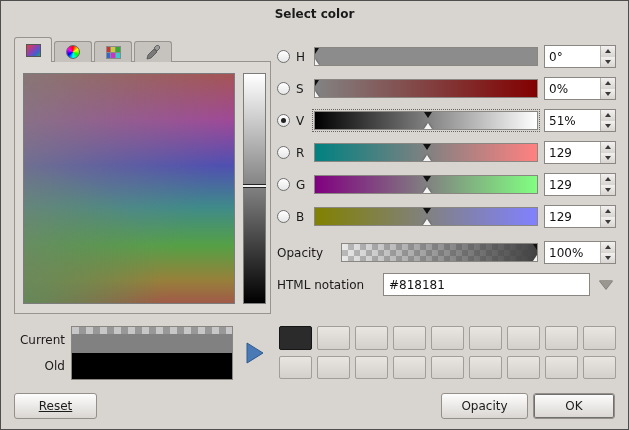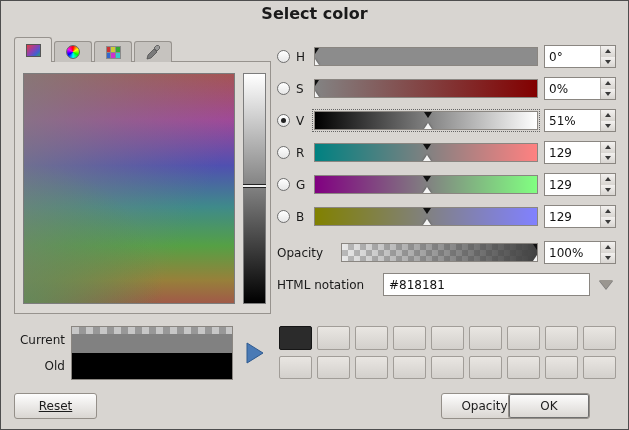--- a/index.html
+++ b/index.html
@@ -3,21 +3,21 @@
 <meta charset="utf-8">
 <style>
   * { margin:0; padding:0; box-sizing:border-box; }
   body { font-family:"DejaVu Sans","Liberation Sans",sans-serif; background:#555; }
   .dialog {
     position:relative; width:629px; height:430px;
     background:#d8d5d1; border:1px solid #4e4e4e;
     font-size:12px; color:#1a1a1a; overflow:hidden;
   }
   .titlebar { position:absolute; top:0; left:0; right:0; height:26px;
-    text-align:center; line-height:26px; font-weight:bold; font-size:16px; }
+    text-align:center; line-height:26px; font-weight:bold; font-size:12px; }
 
   
   .tabs { position:absolute; left:13px; top:36px; height:25px; display:flex; gap:2px; align-items:flex-end; z-index:2; }
   .tab { width:38px; display:flex; align-items:center; justify-content:center;
     border:1px solid #97938e; border-bottom:none; border-radius:3px 3px 0 0; cursor:default; }
   .tab.active { height:25px; background:#dcd9d5; }
   .tab.inactive { height:21px; background:#c6c3bf; }
   .icon-gimpsq { width:15px; height:13px; border:1px solid #555;
     background:linear-gradient(135deg,#e04040,#9040b0 45%,#4060d0 75%,#30a060); }
   .icon-wheel { width:14px; height:14px; border-radius:50%; border:1px solid #666;
@@ -104,21 +104,21 @@
   .palette-grid { position:absolute; left:278px; top:325px; width:337px; height:53px;
     display:grid; grid-template-rows:repeat(2,1fr); gap:6px 5px; }
   .pal-cell { border:1px solid #a19d98; border-radius:2px;
     background:linear-gradient(#e9e6e2,#d3d0cc); }
 
   .btn { position:absolute; height:26px; border:1px solid #948f89; border-radius:3px;
     background:linear-gradient(#fdfdfd,#d9d6d2); font:12px "DejaVu Sans","Liberation Sans",sans-serif;
     color:#1c1c1c; }
   .btn-reset { left:13px; top:392px; width:83px;text-decoration:underline; }
   .btn-cancel { left:440px; top:392px; width:87px; }
-  .btn-ok { left:507px; top:392px; width:82px; box-shadow:0 0 0 1px #6f6f6f inset; }
+  .btn-ok { left:532px; top:392px; width:82px; box-shadow:0 0 0 1px #6f6f6f inset; }
 </style>
 </head>
 <body>
 
 <div class="dialog">
 
   <div class="titlebar">Select color</div>
 
   <div class="tabs">
     <div class="tab active">

